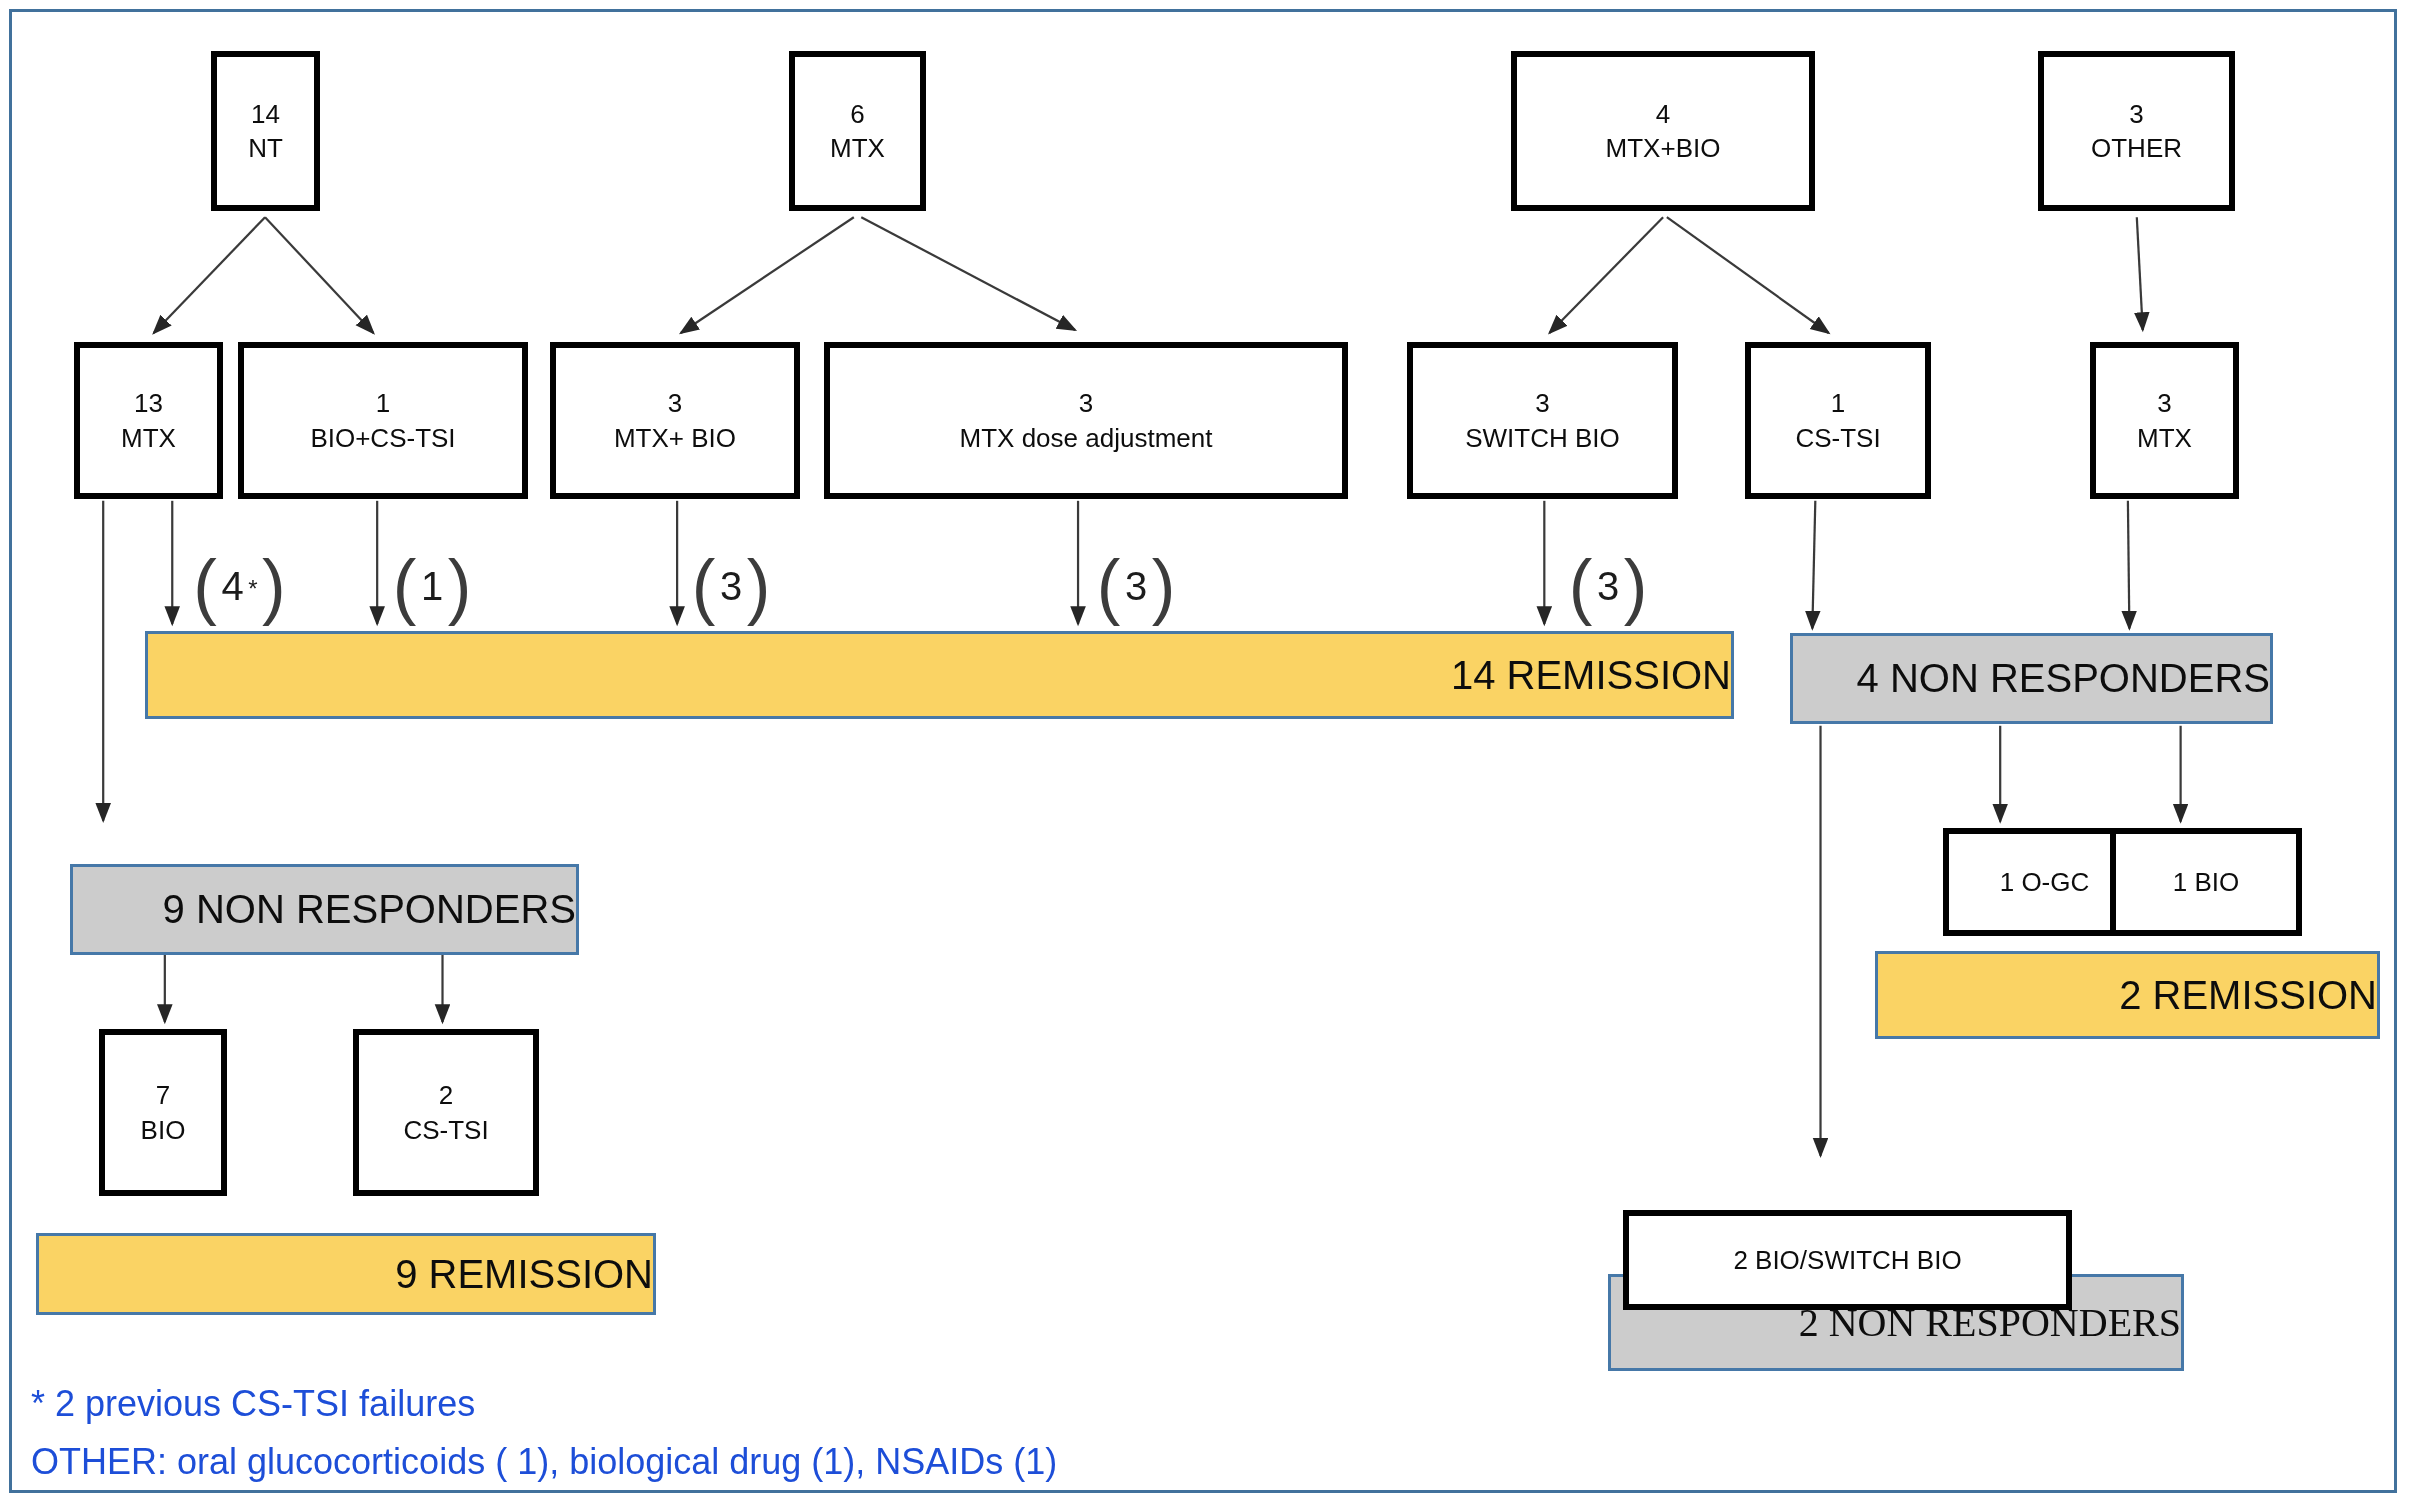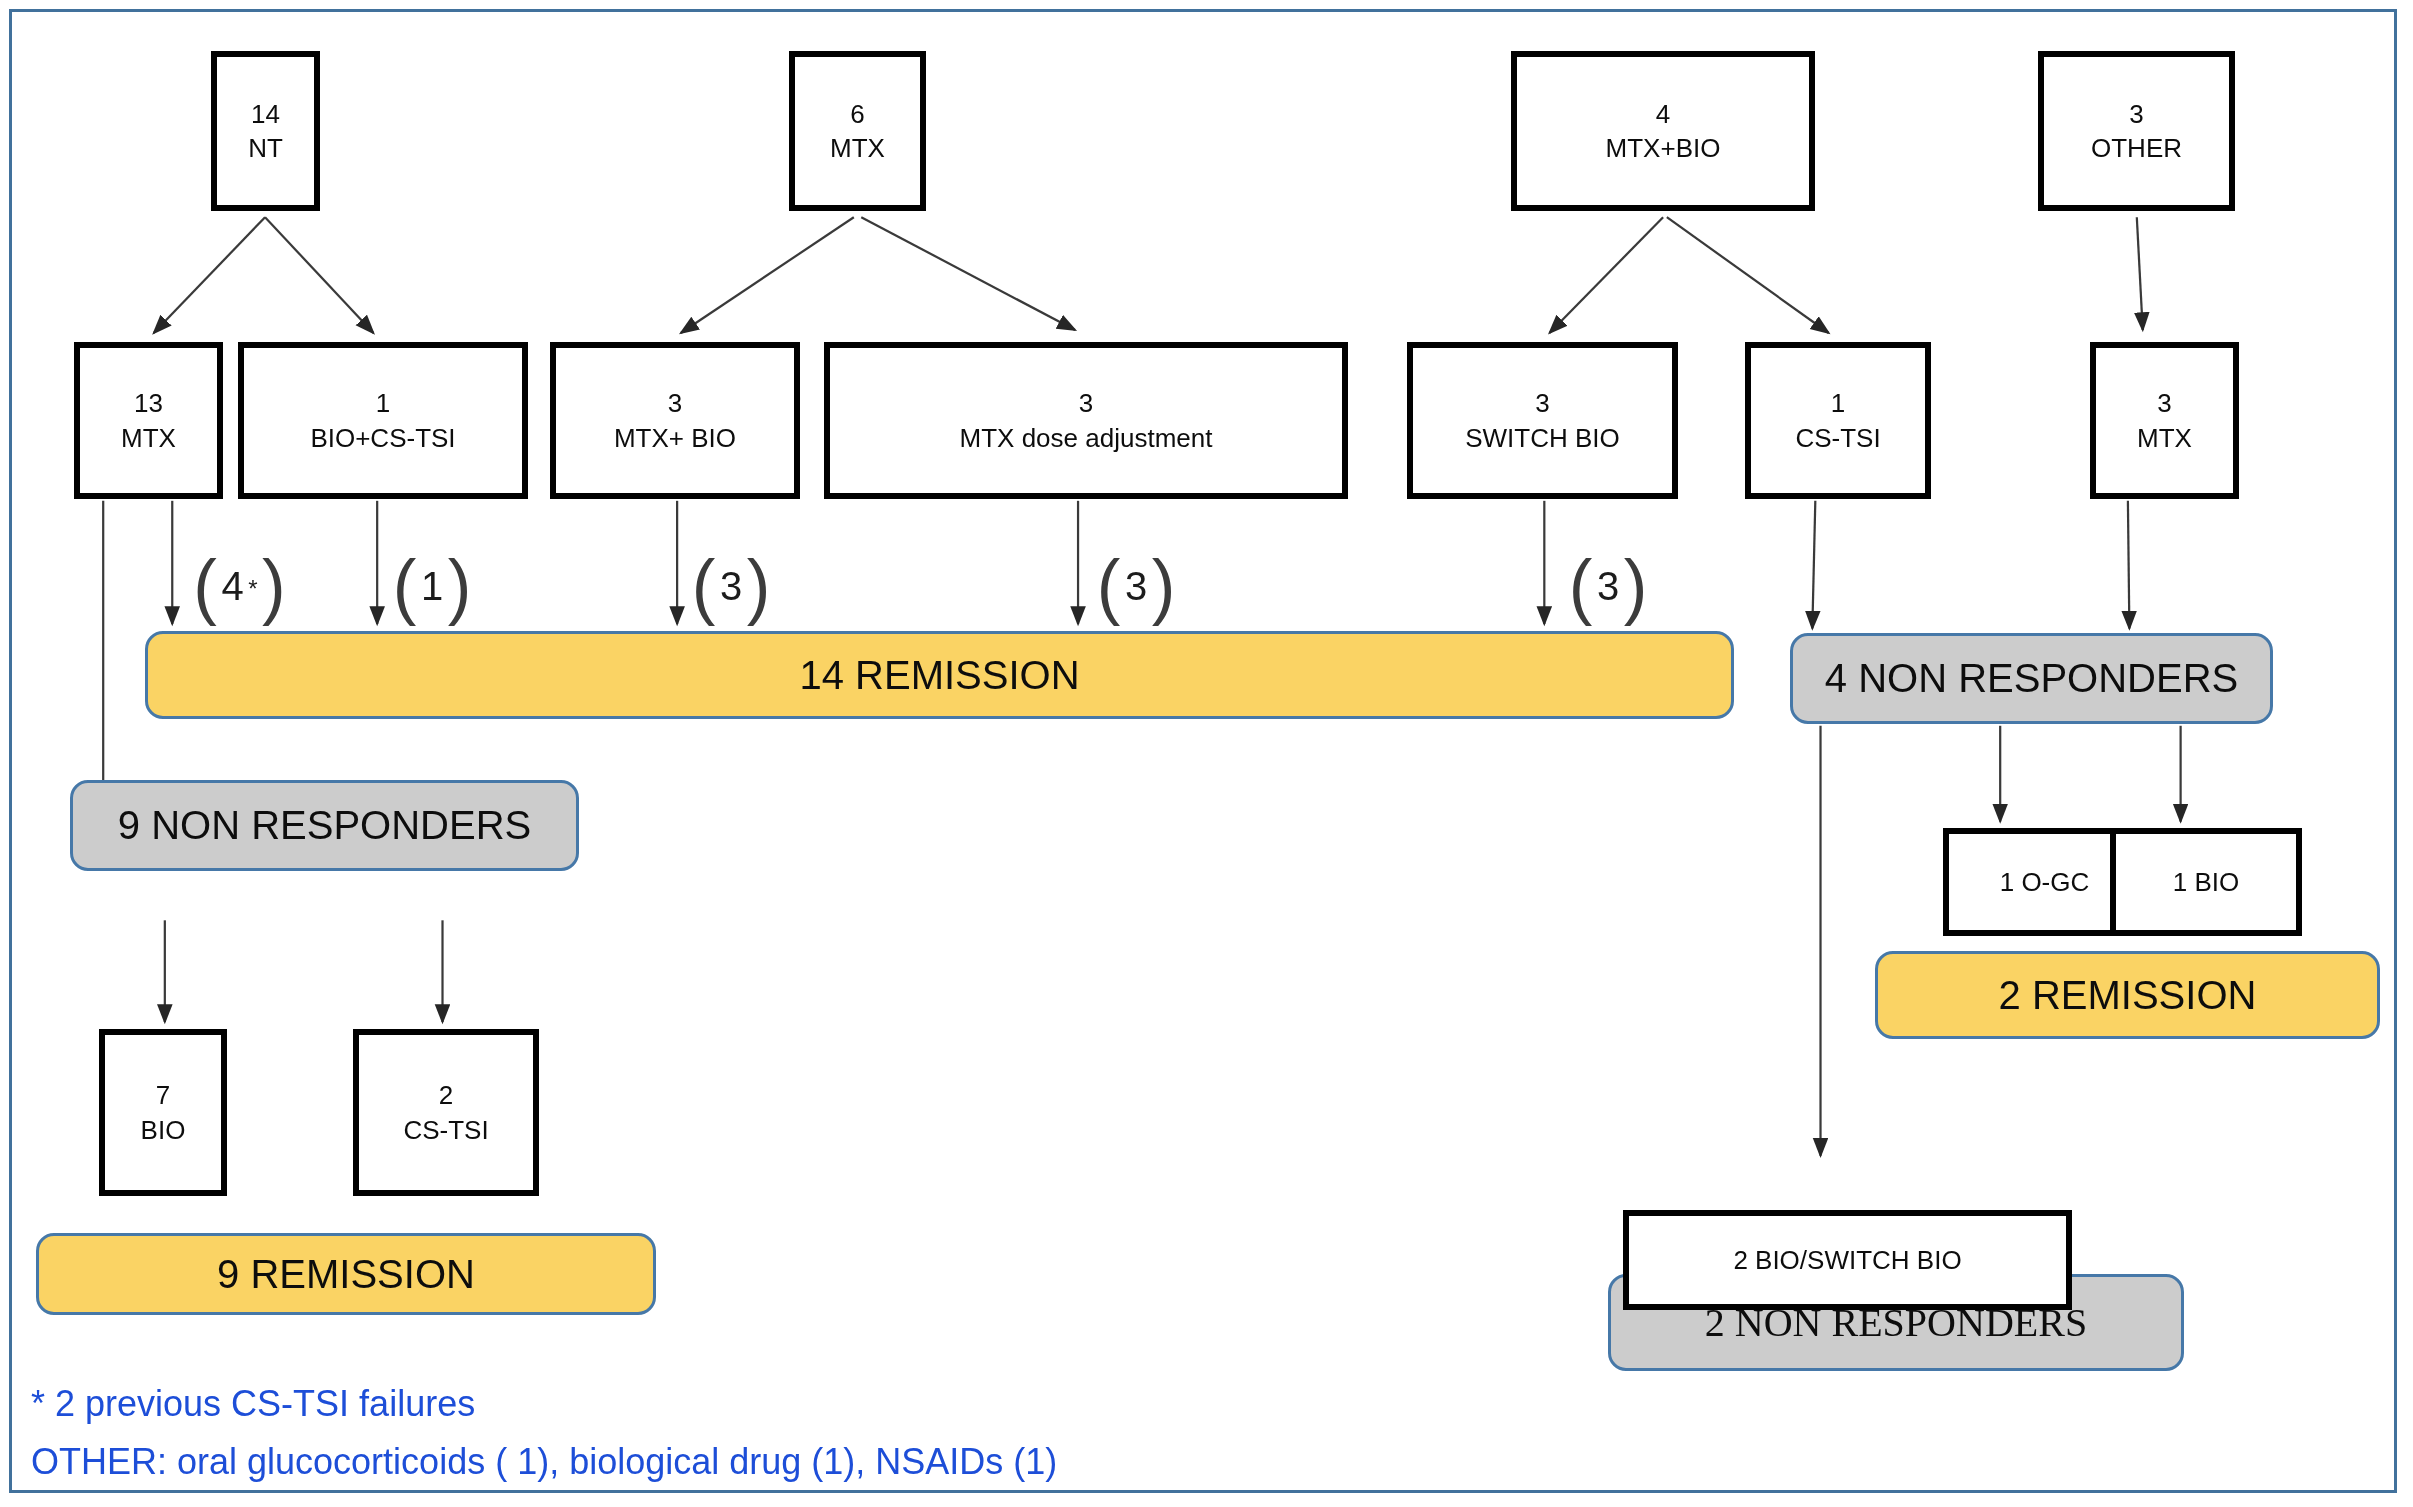--- a/index.html
+++ b/index.html
@@ -13,22 +13,22 @@
   }
   .box {
     position:absolute; box-sizing:border-box; background:#fff;
     border:6.7px solid #000; display:flex; flex-direction:column;
     align-items:center; justify-content:center; text-align:center;
     font-size:26px; line-height:1.32; color:#0d0d0d;
   }
   .box.thin { border-width:6px; }
   .bar {
     position:absolute; box-sizing:border-box; display:flex;
-    align-items:center; justify-content:center; text-align:center;
-    font-size:40px; color:#0d0d0d;border-radius:18px;
+    align-items:center; justify-content:flex-end; text-align:center;
+    font-size:40px; color:#0d0d0d;
   }
   .bar.yellow { background:var(--remission-yellow,#FAD364); border:3px solid var(--bar-border-blue,#4678A8); }
   .bar.gray   { background:var(--non-responder-gray,#CCCCCC); border:3px solid var(--bar-border-blue,#4678A8); }
   .bracket {
     position:absolute; display:flex; align-items:center; justify-content:center;
     font-size:40px; color:#1c1c1c; gap:4.5px;
   }
   .bracket .paren { font-size:71px; font-weight:100; color:#3c3c3c; transform:scaleY(1.02); }
   .bracket .star { font-size:24px; align-self:center; margin-top:4.5px; color:#1c1c1c; }
   .footnote { position:absolute; font-size:36px; color:#1d4ed8; white-space:nowrap; }
@@ -142,21 +142,21 @@
       <span>3</span>
       <span class="paren">)</span>
   </div>
 
   <div class="bar yellow" style="left:145px;top:631px;width:1589px;height:88px;">
     <span>14 REMISSION</span>
   </div>
   <div class="bar gray" style="left:1790px;top:633px;width:483px;height:91px;">
     <span>4 NON RESPONDERS</span>
   </div>
-  <div class="bar gray" style="left:70px;top:780px;width:509px;height:91px;">
+  <div class="bar gray" style="left:70px;top:864px;width:509px;height:91px;">
     <span>9 NON RESPONDERS</span>
   </div>
   <div class="bar yellow" style="left:36px;top:1233px;width:620px;height:82px;">
     <span>9 REMISSION</span>
   </div>
   <div class="bar yellow" style="left:1875px;top:951px;width:505px;height:88px;">
     <span>2 REMISSION</span>
   </div>
   <div class="bar gray" style="left:1608px;top:1274px;width:576px;height:97px;font-family:Liberation Serif, serif;">
     <span>2 NON RESPONDERS</span>

